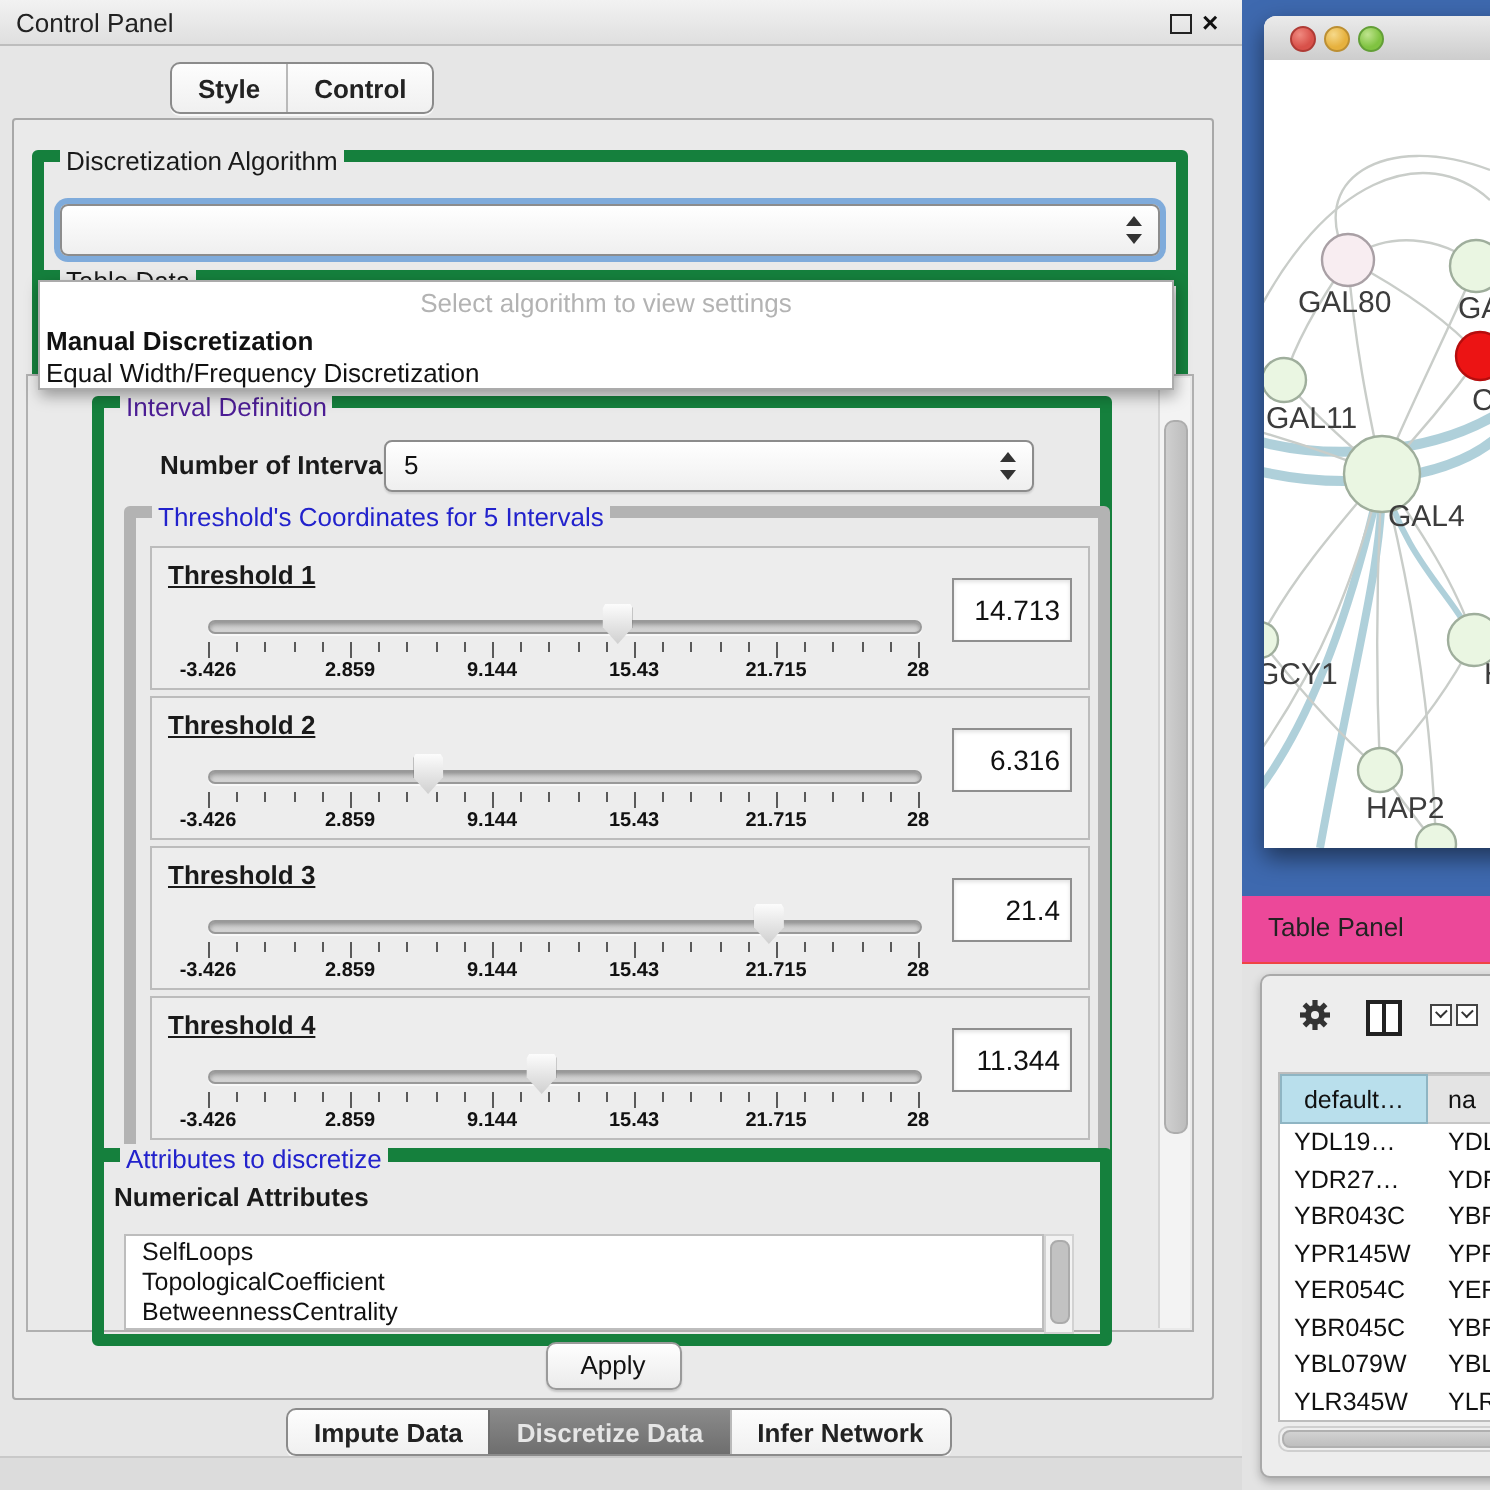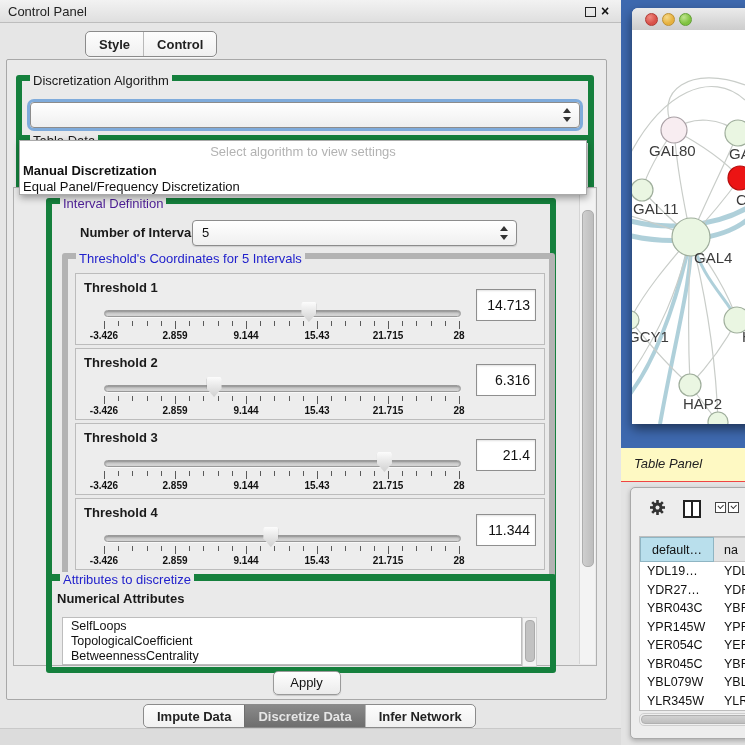--- a/index.html
+++ b/index.html
@@ -49,21 +49,21 @@
   .popup .algo-opt.hl{font-weight:bold;}
   
   .viewport{position:absolute;left:6px;top:127px;width:582px;height:477px;border:1px solid #B0B0B0;background:#EAEAEA;}
   .vscroll{position:absolute;right:1px;top:1px;width:15px;height:475px;background:#F3F3F3;border-left:1px solid #D5D5D5;}
   .vscroll .thumb{position:absolute;left:2px;width:10px;border-radius:5px;background:linear-gradient(90deg,#CFCFCF,#BDBDBD);border:1px solid #ADADAD;}
   
   .noi-label{position:absolute;left:28px;top:21px;font-size:13px;font-weight:bold;}
   
   #thresholds{position:absolute;left:7px;top:14px;width:470px;}
   .thr-row{position:relative;width:468px;height:70px;border:1px solid #BCBCBC;background:#EDEDED;margin-bottom:3px;}
-  .thr-label{position:absolute;left:8px;top:6px;font-size:13px;font-weight:bold;}
+  .thr-label{position:absolute;left:8px;top:6px;font-size:13px;font-weight:bold;text-decoration:underline;}
   .slider-zone{position:absolute;left:20px;top:26px;width:372px;height:42px;}
   .slider-track{position:absolute;left:8px;top:10px;width:355px;height:5px;border:1px solid #999;border-radius:4px;
                 background:linear-gradient(#BFBFBF,#D9D9D9);box-shadow:inset 0 1px 2px rgba(0,0,0,.25),0 1px 0 #F8F8F8;}
   .tick{position:absolute;top:21px;width:1px;height:5px;background:#5a5a5a;}
   .tick.major{height:8px;}
   .ticks-layer{position:absolute;left:8px;top:0;width:355px;height:100%;}
   .tick-label{position:absolute;top:30px;transform:translateX(-50%);font-size:10px;font-weight:bold;color:#111;white-space:nowrap;}
   .slider-handle{position:absolute;top:2px;width:15px;height:20px;background:linear-gradient(#FCFCFC,#D0D0D0);
                  clip-path:polygon(8% 0,92% 0,100% 10%,100% 58%,50% 100%,0 58%,0 10%);
                  filter:drop-shadow(0 0 1px #6f6f6f);}
@@ -92,21 +92,21 @@
   .light{position:absolute;top:5px;width:11px;height:11px;border-radius:50%;}
   .light.red{left:13px;background:radial-gradient(circle at 35% 30%,#F08A80,#D8514A 60%);border:1px solid #AF3B35;}
   .light.yellow{left:30px;background:radial-gradient(circle at 35% 30%,#F6D98A,#E6B13E 60%);border:1px solid #BC8F33;}
   .light.green{left:47px;background:radial-gradient(circle at 35% 30%,#BFE48E,#80C341 60%);border:1px solid #639F37;}
   .net-canvas{position:absolute;left:0;top:22px;width:150px;height:394px;background:#fff;}
   .edge{fill:none;stroke:#C9CDC9;stroke-width:1.2;}
   .edge.blue{stroke:#ABCED8;stroke-width:5;opacity:.95;}
   .edge.blue.thin{stroke-width:3;}
   .net-label{font-family:"Liberation Sans",sans-serif;font-size:15px;fill:#3C3C3C;}
   
-  .tp-bar{position:absolute;left:0;top:448px;width:124px;height:33px;background:#fef9c3;border-bottom:5px solid #ef4444;font-style:italic;}
+  .tp-bar{position:absolute;left:0;top:448px;width:124px;height:33px;background:#ec4899;border-bottom:5px solid #ef4444;}
   .tp-bar span{position:absolute;left:13px;top:8px;font-size:13px;color:#222;}
   .tp-underbar{position:absolute;left:0;top:482px;width:124px;height:263px;background:#E3E3E3;}
   .table-window{position:absolute;left:9px;top:487px;width:150px;height:250px;background:#EDEDED;border:1px solid #A9A9A9;
                 border-radius:5px;box-shadow:0 2px 5px rgba(0,0,0,.25);}
   .tw-toolbar{position:absolute;left:0;top:0;width:100%;height:40px;}
   .gear-icon{position:absolute;left:18px;top:11px;width:17px;height:17px;}
   .split-icon{position:absolute;left:52px;top:12px;width:14px;height:14px;border:2px solid #222;background:#fff;}
   .split-icon:before{content:"";position:absolute;left:5.5px;top:0;width:2px;height:14px;background:#222;}
   .checks-icon{position:absolute;left:84px;top:14px;display:flex;gap:2px;}
   .checks-icon .cb{position:relative;width:9px;height:9px;border:1.3px solid #444;background:#fff;}
@@ -154,21 +154,21 @@
               <span class="up"></span>
               <span class="dn"></span>
             </span>
         </div>
       </div>
 
       <div class="popup">
         <div class="ph">Select algorithm to view settings</div>
         <div id="algo-options">
             <div class="algo-opt hl">Manual Discretization</div>
-            <div class="algo-opt">Equal Panel/Frequency Discretization</div>
+            <div class="algo-opt">Equal Width/Frequency Discretization</div>
           </div>
       </div>
 
       <div class="group" style="left:9px;top:75px;width:566px;height:46px;">
         <span class="gtitle black">Table Data</span>
         <div class="combo" style="left:8px;top:15px;width:548px;">
           <span class="cval">galFiltered.sif default node</span>
           <span class="stepper">
               <span class="up"></span>
               <span class="dn"></span>

